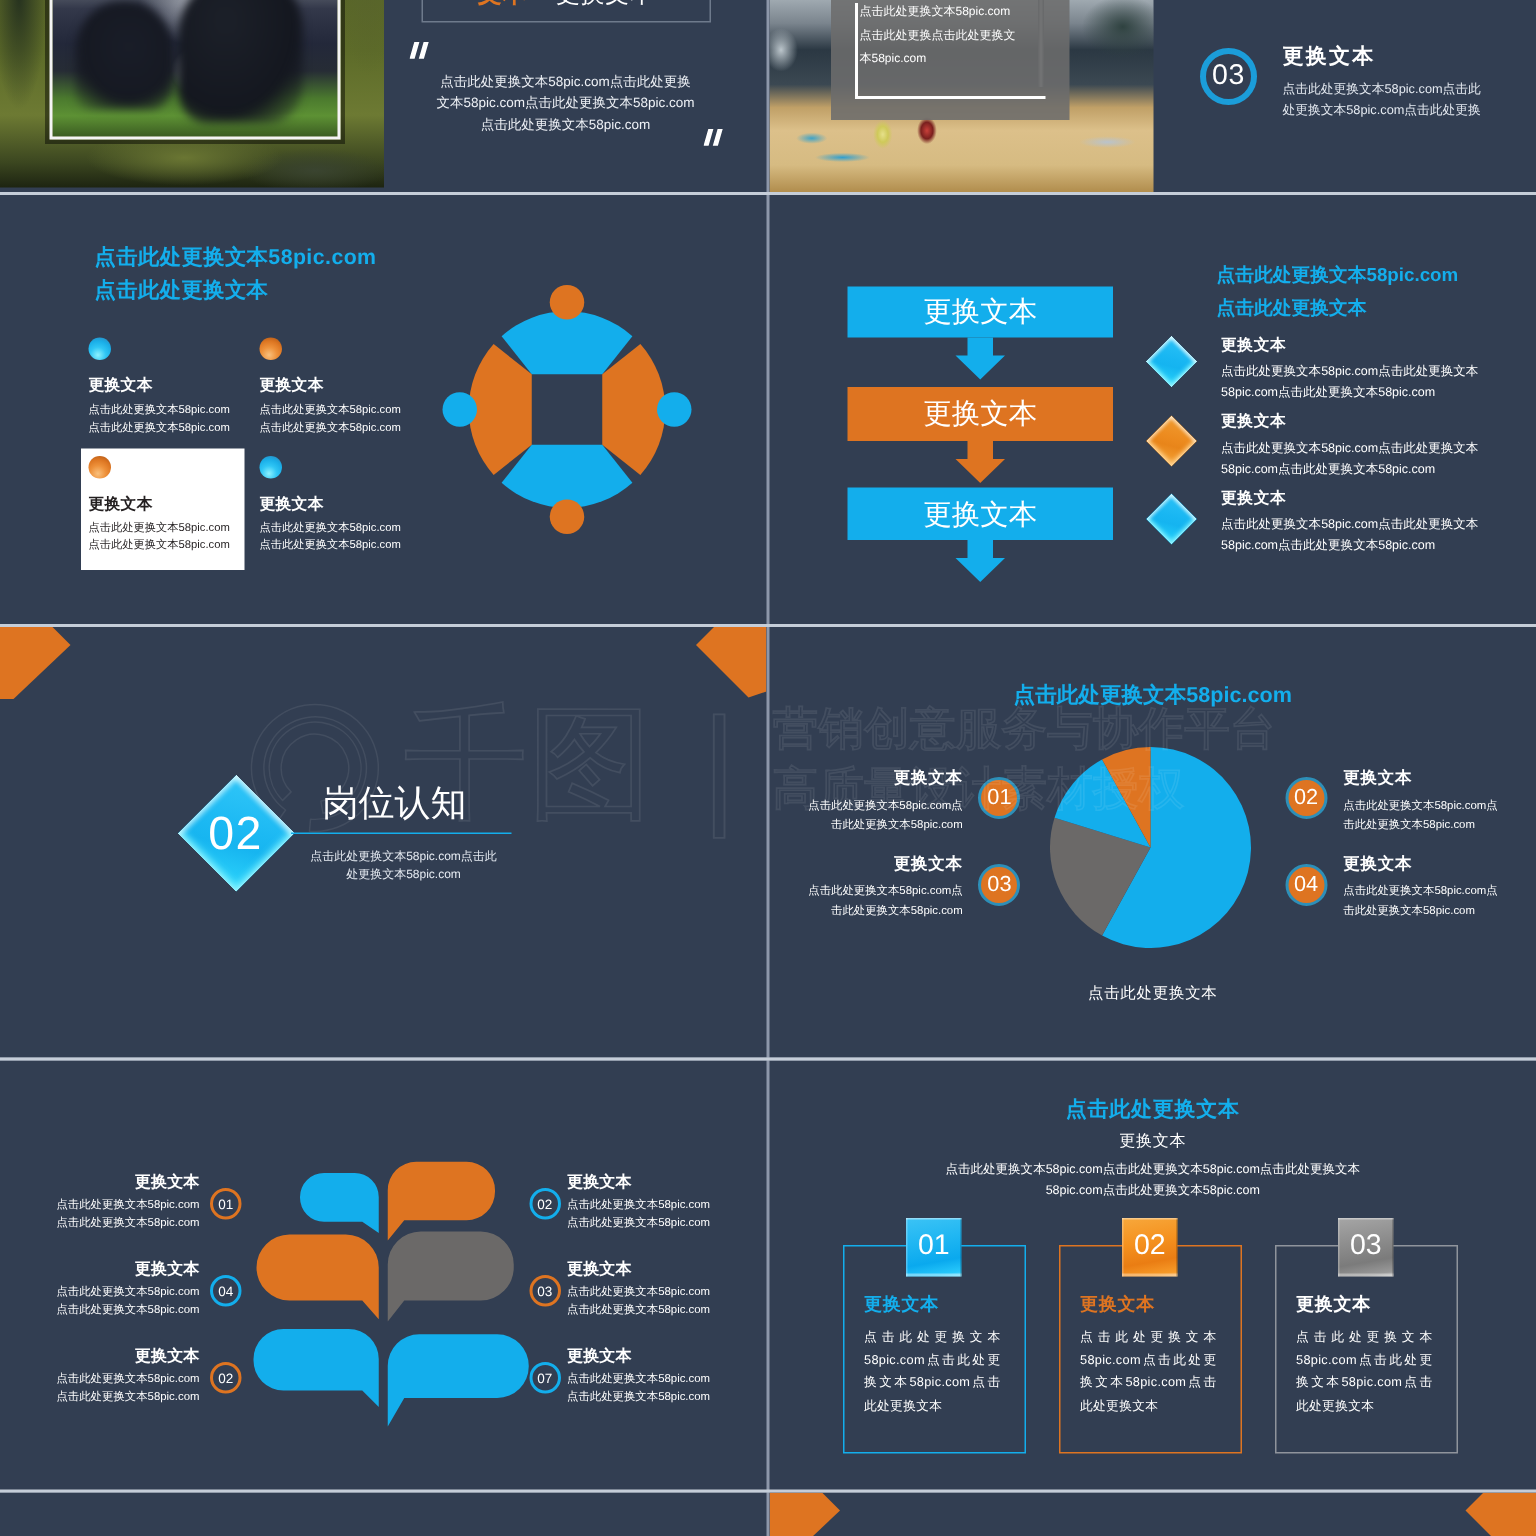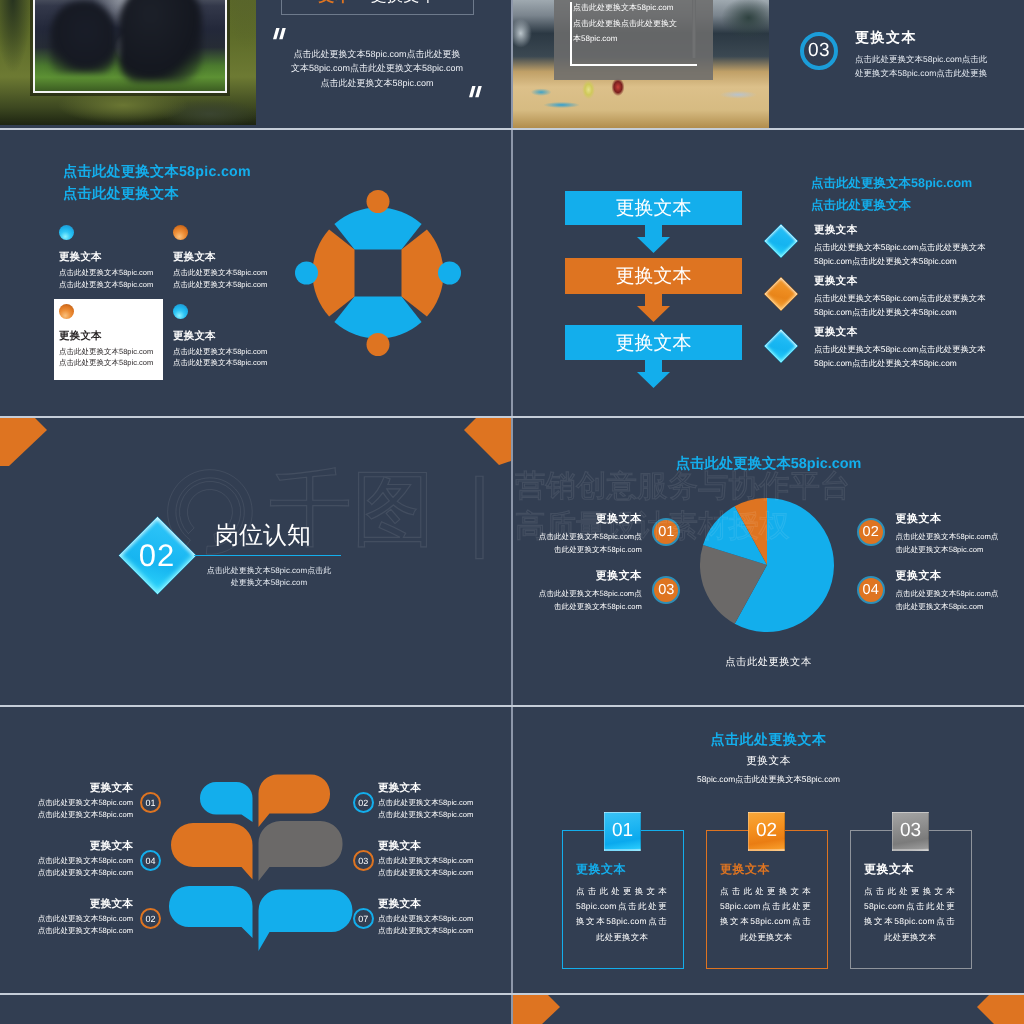--- a/index.html
+++ b/index.html
@@ -159,21 +159,21 @@
 .c3sub{left:0;top:48px;width:511px;text-align:center;font-size:10.7px;color:#fff;letter-spacing:.5px;}
 .c3desc{left:0;top:65px;width:511px;text-align:center;font-size:8.35px;line-height:14.2px;color:#fff;}
 .card{width:122px;height:139px;box-sizing:border-box;padding:31px 0 0 13px;}
 .cb0{left:49px;top:123px;border:1px solid #13aeec;}
 .cb1{left:193px;top:123px;border:1px solid #de7421;}
 .cb2{left:337px;top:123px;border:1px solid #8f949c;}
 .cardh{font-size:12px;font-weight:bold;letter-spacing:.5px;margin-bottom:8px;line-height:14px;}
 .cbh0{color:#13aeec;} .cbh1{color:#de7421;} .cbh2{color:#fff;}
 .cardp{font-size:8.5px;line-height:15.2px;color:#fff;letter-spacing:.2px;width:91px;
   text-align:justify;text-align-last:justify;}
-.cardp:last-child{text-align-last:left;margin-left:20px;}
+.cardp:last-child{text-align-last:left;}
 .chip{width:37px;height:38.5px;display:flex;align-items:center;justify-content:center;
   font-size:19px;color:#fff;line-height:38.5px;}
 .chip-blue{background:linear-gradient(170deg,#3cc3f5 0%,#1fb6f2 40%,#0aa9ee 72%,#27c8fb 92%,#5edcff 100%);
   box-shadow:inset 0 1px 0 rgba(255,255,255,.45),inset 1px 0 0 rgba(255,255,255,.28),
              inset -1px 0 0 rgba(0,0,0,.16),inset 0 -2px 0 rgba(255,255,255,.4);}
 .chip-orange{background:linear-gradient(170deg,#f7a83c 0%,#f5921f 40%,#ea7d13 72%,#f79a28 92%,#fbb760 100%);
   box-shadow:inset 0 1px 0 rgba(255,255,255,.4),inset 1px 0 0 rgba(255,255,255,.25),
              inset -1px 0 0 rgba(0,0,0,.18),inset 0 -2px 0 rgba(255,255,255,.35);}
 .chip-gray{background:linear-gradient(170deg,#a6a6a6 0%,#8e8e8e 40%,#7b7b7b 72%,#999 92%,#c2c2c2 100%);
   box-shadow:inset 0 1px 0 rgba(255,255,255,.4),inset 1px 0 0 rgba(255,255,255,.25),
@@ -437,20 +437,21 @@
   </div>
   <div class="abs ring bnum bn-b bnR2">
         <span>07</span>
       </div>
 </div>
 
 <div class="slide s7">
   <div class="abs c3title">点击此处更换文本</div>
   <div class="abs c3sub">更换文本</div>
   <div class="abs c3desc">
+    <div>点击此处更换文本58pic.com点击此处更换文本58pic.com点击此处更换文本</div>
     <div>58pic.com点击此处更换文本58pic.com</div>
   </div>
   <div class="abs card cb0">
     <div class="cardh cbh0">更换文本</div>
     <div class="cardp">点击此处更换文本</div>
     <div class="cardp">58pic.com点击此处更</div>
     <div class="cardp">换文本58pic.com点击</div>
     <div class="cardp">此处更换文本</div>
   </div>
   <div class="abs chip chip-blue ch0">

